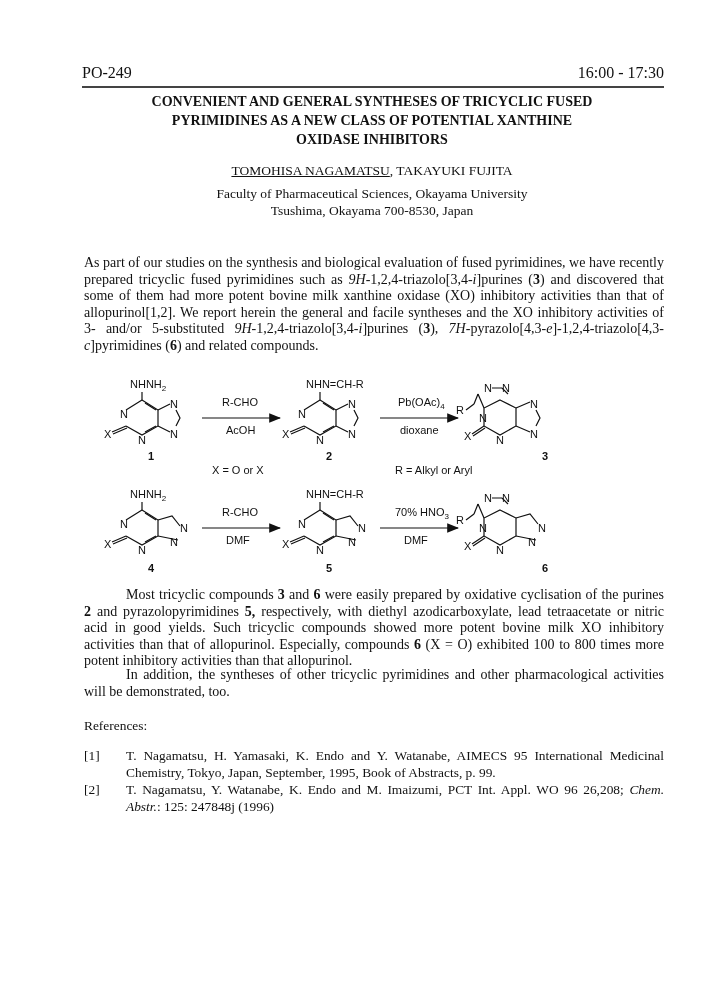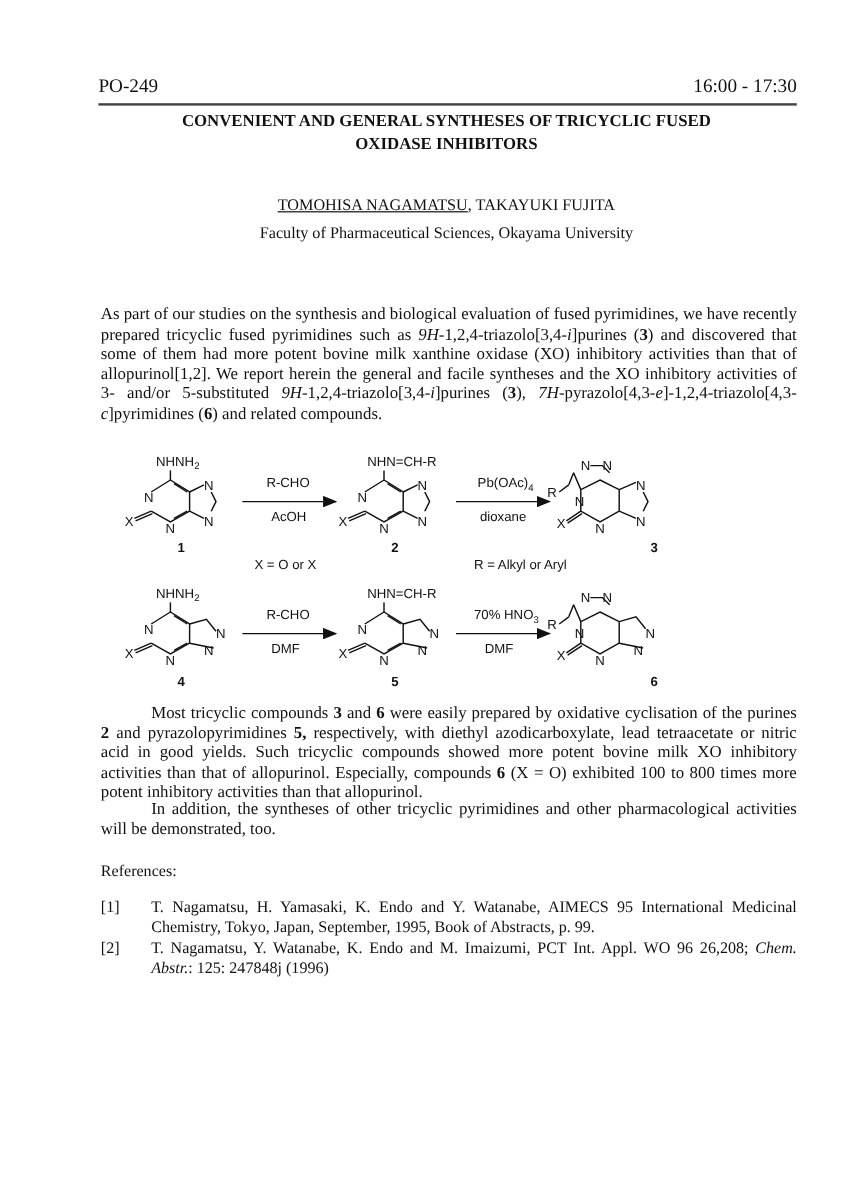--- a/index.html
+++ b/index.html
@@ -29,27 +29,29 @@
 </head>
 <body>
 
 <div class="header">
   <span class="left">PO-249</span>
   <span class="right">16:00 - 17:30</span>
 </div>
 
 <div class="title">
   <div>CONVENIENT AND GENERAL SYNTHESES OF TRICYCLIC FUSED</div>
+  <div>PYRIMIDINES AS A NEW CLASS OF POTENTIAL XANTHINE</div>
   <div>OXIDASE INHIBITORS</div>
 </div>
 
 <div class="authors"><u>TOMOHISA NAGAMATSU</u><span>, </span><span>TAKAYUKI FUJITA</span></div>
 
 <div class="affil">
   <div>Faculty of Pharmaceutical Sciences, Okayama University</div>
+  <div>Tsushima, Okayama 700-8530, Japan</div>
 </div>
 
 <div class="para p1"><span>As part of our studies on the synthesis and biological evaluation of fused pyrimidines, we have recently prepared  tricyclic fused pyrimidines such as </span><i>9H</i><span>-1,2,4-triazolo[3,4-</span><i>i</i><span>]purines (</span><b>3</b><span>) and discovered that some of them had more potent bovine milk xanthine oxidase (XO) inhibitory activities than that of allopurinol[1,2].  We report herein the general and facile syntheses and the XO inhibitory activities of 3- and/or 5-substituted </span><i>9H</i><span>-1,2,4-triazolo[3,4-</span><i>i</i><span>]purines (</span><b>3</b><span>), </span><i>7H</i><span>-pyrazolo[4,3-</span><i>e</i><span>]-1,2,4-triazolo[4,3-</span><i>c</i><span>]pyrimidines (</span><b>6</b><span>) and related compounds.</span></div>
 
 <svg class="scheme" viewBox="0 0 580 220" width="580" height="220" font-size="11">
   <defs>
     <marker id="ah" markerWidth="10" markerHeight="8" refX="9" refY="4" orient="auto">
       <path d="M0,0 L10,4 L0,8 z" fill="#111"></path>
     </marker>
   </defs>

